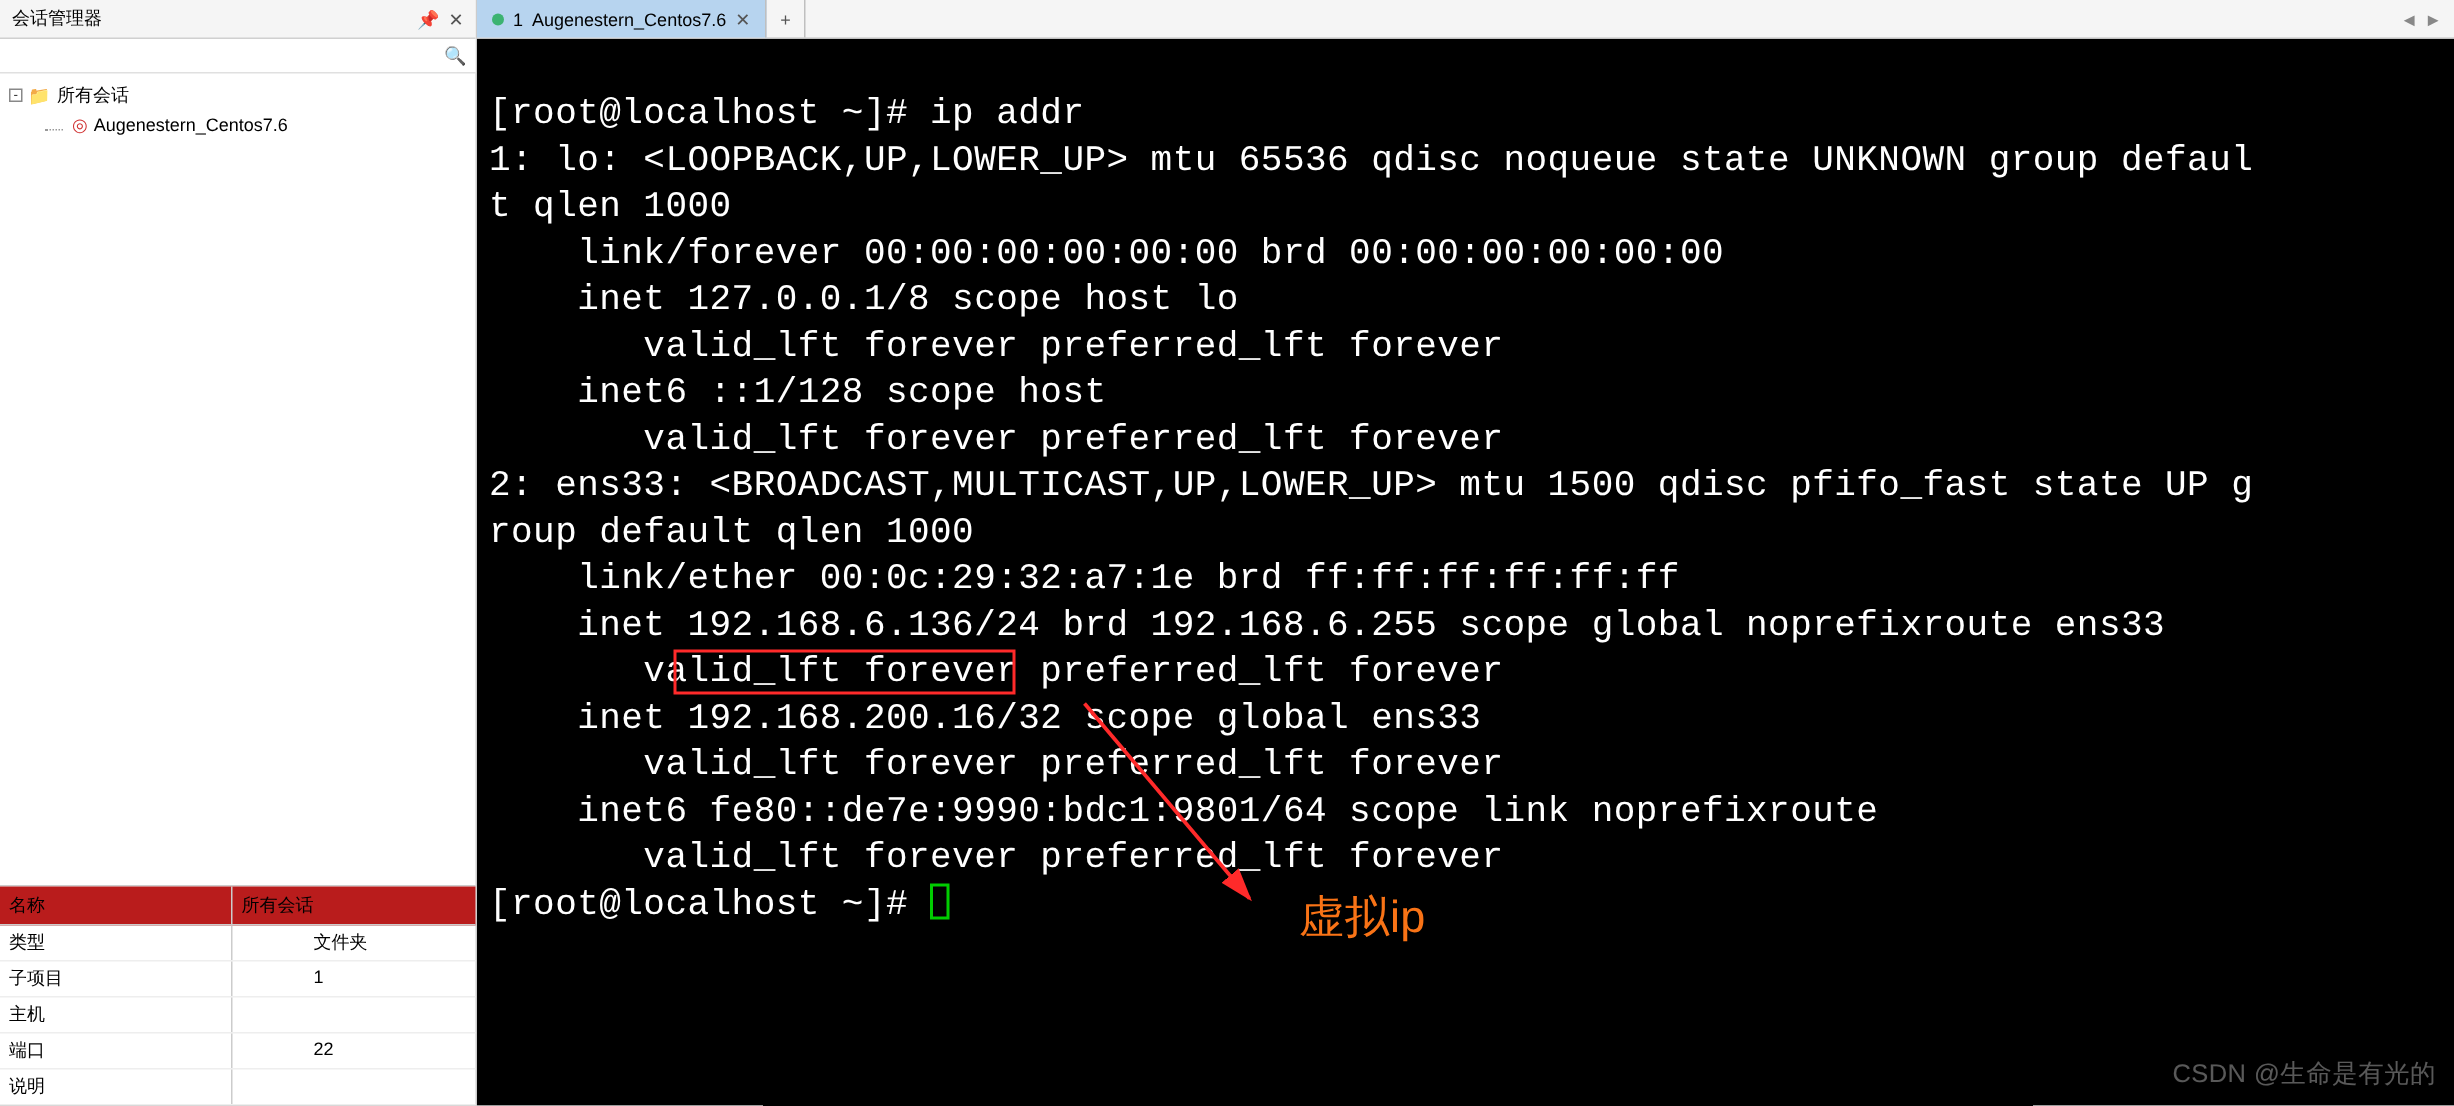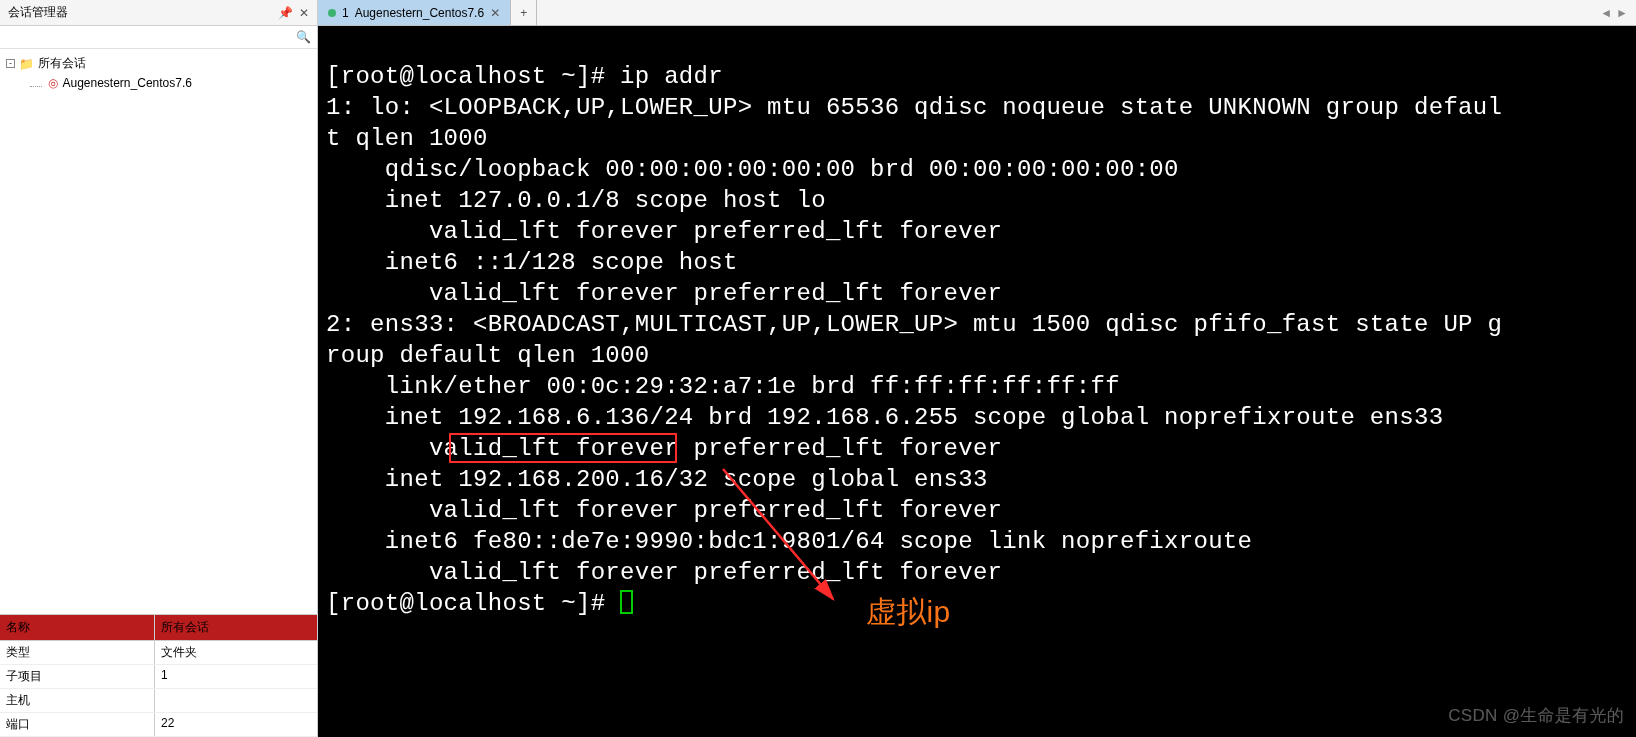--- a/index.html
+++ b/index.html
@@ -20,21 +20,21 @@
   .folder-icon { color: #e8c46a; }
   .session-icon { color: #d03030; }
   .minus-box { display:inline-block; width:9px; height:9px; border:1px solid #888; line-height:7px; text-align:center; font-size:9px; color:#333; background:#fff; }
   .tree-line { display:inline-block; width:12px; border-bottom:1px dotted #999; height:7px; vertical-align:top; margin-right:2px; }
   
   .props { border-top: 1px solid #ccc; }
   .props-hdr { display:flex; background:#b91c1c; border-bottom:1px solid #ccc; }
   .props-hdr .pcell { padding:4px 6px; }
   .pcell-k { width:155px; border-right:1px solid #ccc; }
   .pcell-v { flex:1; }
-  .prow { display:flex; border-bottom:1px solid #eee; }
+  .prow { display:flex; border-bottom:1px solid #eee;gap:48px; }
   .prow .pcell { padding:3px 6px; }
   
   .main { flex: 1; display: flex; flex-direction: column; background: #fff; position: relative; }
   .tabstrip { display:flex; align-items:stretch; background:#f5f5f5; border-bottom:1px solid #bfbfbf; height:26px; }
   .tab { display:flex; align-items:center; gap:6px; padding:0 10px; font-size:12px; border-right:1px solid #bfbfbf; }
   .tab.active { background:#b7d4ef; }
   .tab-dot { width:8px; height:8px; border-radius:50%; background:#3cb371; display:inline-block; }
   .tab-close { color:#555; cursor:pointer; }
   .tab-add { display:flex; align-items:center; justify-content:center; width:26px; border-right:1px solid #bfbfbf; color:#555; cursor:pointer; }
   .tabstrip-spacer { flex:1; }
@@ -91,20 +91,24 @@
             <div class="pcell pcell-v">1</div>
           </div>
           <div class="prow">
             <div class="pcell pcell-k">主机</div>
             <div class="pcell pcell-v"></div>
           </div>
           <div class="prow">
             <div class="pcell pcell-k">端口</div>
             <div class="pcell pcell-v">22</div>
           </div>
+          <div class="prow">
+            <div class="pcell pcell-k">说明</div>
+            <div class="pcell pcell-v"></div>
+          </div>
         </div>
     </div>
   </div>
 
   <div class="main">
     <div class="tabstrip">
       <div class="tab active">
         <span class="tab-dot"></span>
         <span>1</span>
         <span>Augenestern_Centos7.6</span>
@@ -115,21 +119,21 @@
       <div class="tab-nav">
         <span>◄</span>
         <span>►</span>
       </div>
     </div>
 
     <div class="terminal">
 <span>[root@localhost ~]# </span><span>ip addr</span>
 <span>1: lo: &lt;LOOPBACK,UP,LOWER_UP&gt; mtu 65536 qdisc noqueue state UNKNOWN group defaul</span>
 <span>t qlen 1000</span>
-<span>    qdisc/loopback 00:00:00:00:00:00 brd 00:00:00:00:00:00</span>
+<span>    link/forever 00:00:00:00:00:00 brd 00:00:00:00:00:00</span>
 <span>    inet 127.0.0.1/8 scope host lo</span>
 <span>       valid_lft forever preferred_lft forever</span>
 <span>    inet6 ::1/128 scope host </span>
 <span>       valid_lft forever preferred_lft forever</span>
 <span>2: ens33: &lt;BROADCAST,MULTICAST,UP,LOWER_UP&gt; mtu 1500 qdisc pfifo_fast state UP g</span>
 <span>roup default qlen 1000</span>
 <span>    link/ether 00:0c:29:32:a7:1e brd ff:ff:ff:ff:ff:ff</span>
 <span>    inet 192.168.6.136/24 brd 192.168.6.255 scope global noprefixroute ens33</span>
 <span>       valid_lft forever preferred_lft forever</span>
 <span>    inet 192.168.200.16/32 scope global ens33</span>

